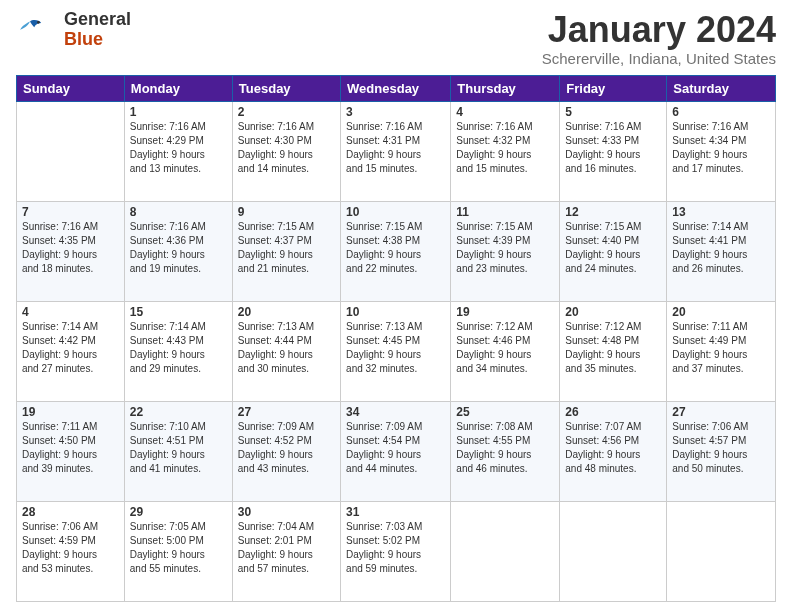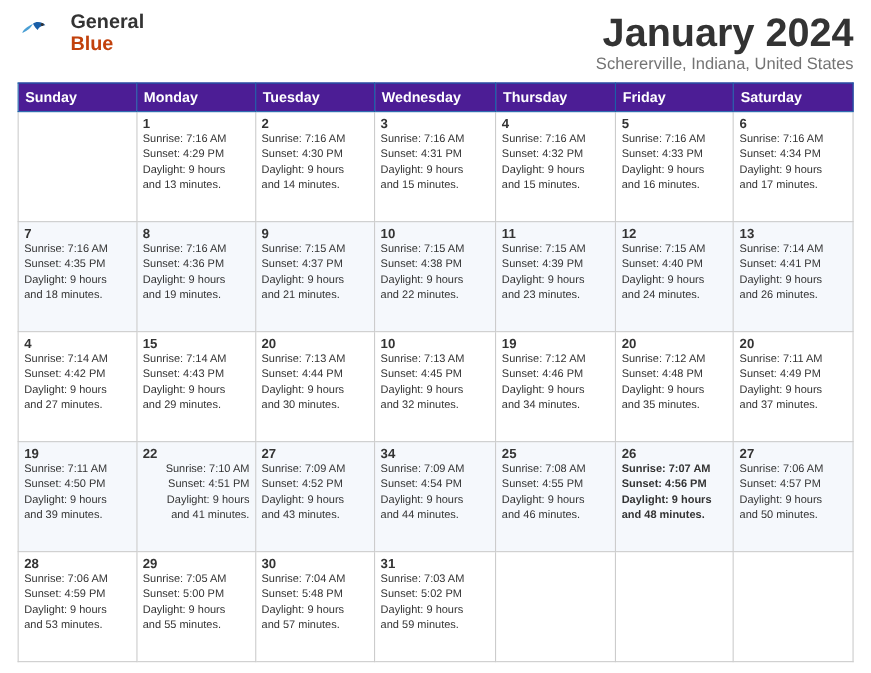--- a/index.html
+++ b/index.html
@@ -283,21 +283,21 @@
         <tr>
           <td>
             <span class="day-number">19</span>
             <div class="day-info" style="white-space: pre-line;">Sunrise: 7:11 AM
 Sunset: 4:50 PM
 Daylight: 9 hours
 and 39 minutes.</div>
           </td>
           <td>
             <span class="day-number">22</span>
-            <div class="day-info" style="white-space: pre-line; text-align: right;">Sunrise: 7:10 AM
+            <div class="day-info" style="white-space: pre-line;">Sunrise: 7:10 AM
 Sunset: 4:51 PM
 Daylight: 9 hours
 and 41 minutes.</div>
           </td>
           <td>
             <span class="day-number">27</span>
             <div class="day-info" style="white-space: pre-line;">Sunrise: 7:09 AM
 Sunset: 4:52 PM
 Daylight: 9 hours
 and 43 minutes.</div>
@@ -311,21 +311,21 @@
           </td>
           <td>
             <span class="day-number">25</span>
             <div class="day-info" style="white-space: pre-line;">Sunrise: 7:08 AM
 Sunset: 4:55 PM
 Daylight: 9 hours
 and 46 minutes.</div>
           </td>
           <td>
             <span class="day-number">26</span>
-            <div class="day-info" style="white-space: pre-line; font-weight: bold;">Sunrise: 7:07 AM
+            <div class="day-info" style="white-space: pre-line;">Sunrise: 7:07 AM
 Sunset: 4:56 PM
 Daylight: 9 hours
 and 48 minutes.</div>
           </td>
           <td>
             <span class="day-number">27</span>
             <div class="day-info" style="white-space: pre-line;">Sunrise: 7:06 AM
 Sunset: 4:57 PM
 Daylight: 9 hours
 and 50 minutes.</div>
@@ -342,21 +342,21 @@
           <td>
             <span class="day-number">29</span>
             <div class="day-info" style="white-space: pre-line;">Sunrise: 7:05 AM
 Sunset: 5:00 PM
 Daylight: 9 hours
 and 55 minutes.</div>
           </td>
           <td>
             <span class="day-number">30</span>
             <div class="day-info" style="white-space: pre-line;">Sunrise: 7:04 AM
-Sunset: 5:48 PM
+Sunset: 2:01 PM
 Daylight: 9 hours
 and 57 minutes.</div>
           </td>
           <td>
             <span class="day-number">31</span>
             <div class="day-info" style="white-space: pre-line;">Sunrise: 7:03 AM
 Sunset: 5:02 PM
 Daylight: 9 hours
 and 59 minutes.</div>
           </td>

